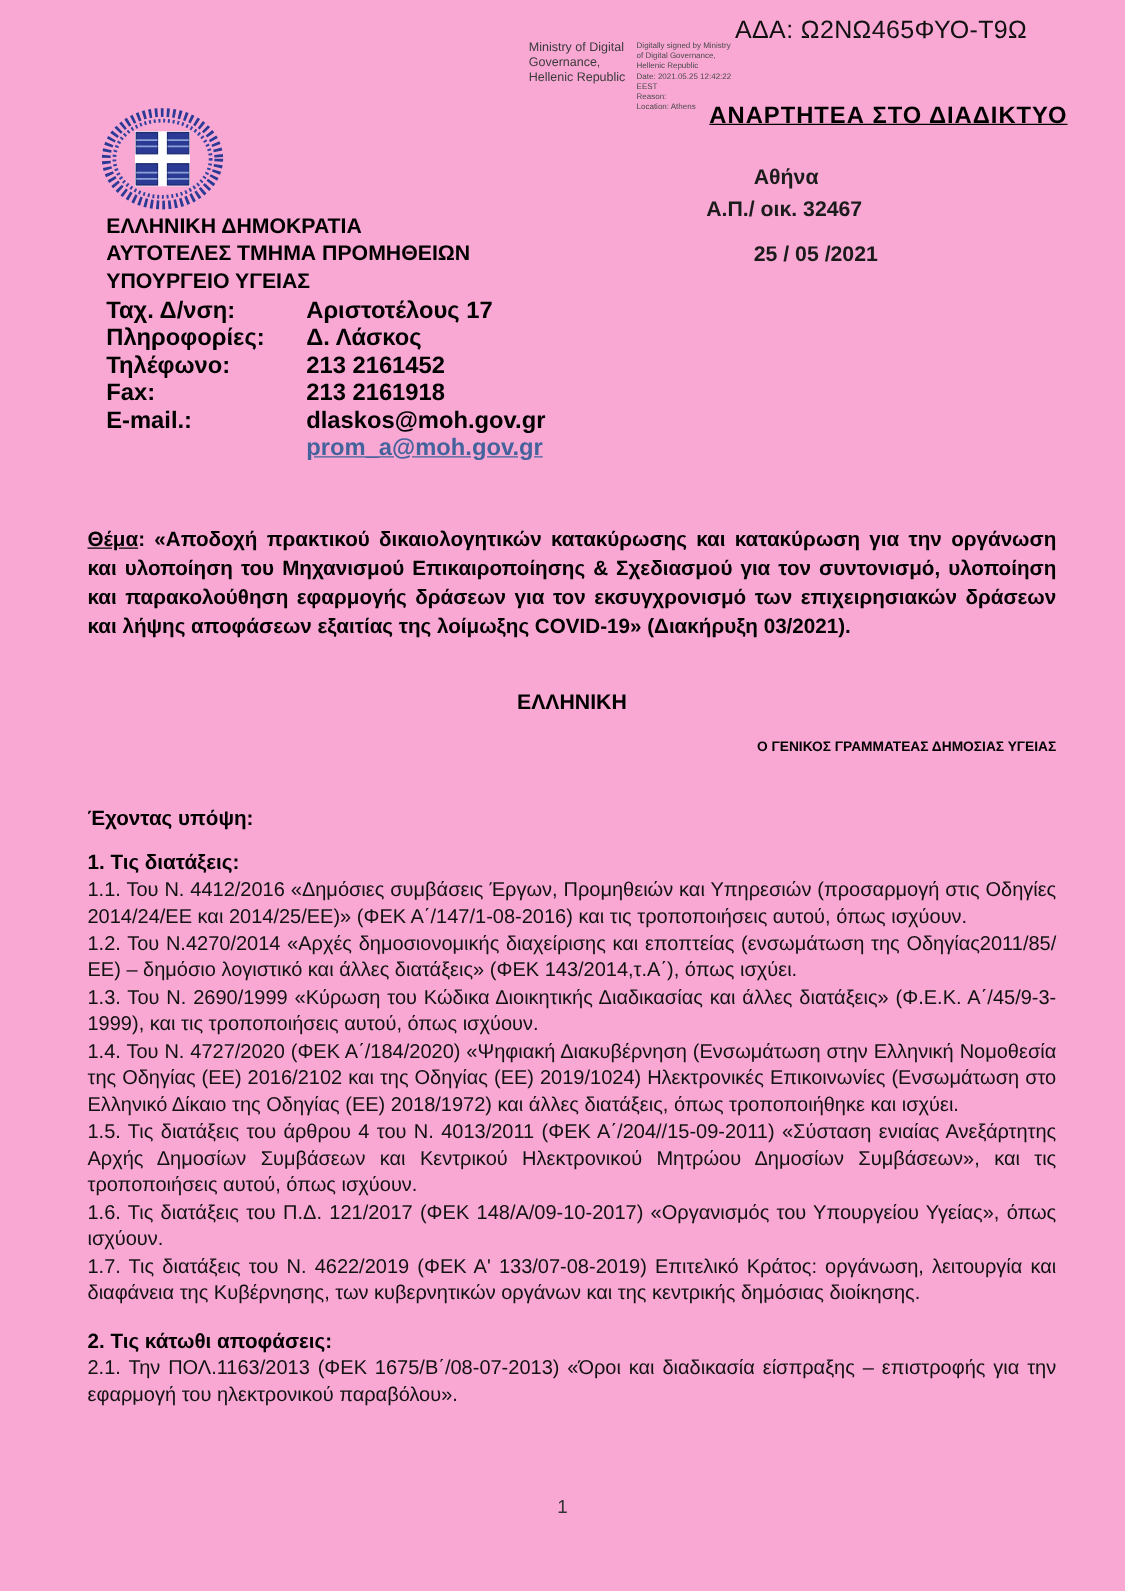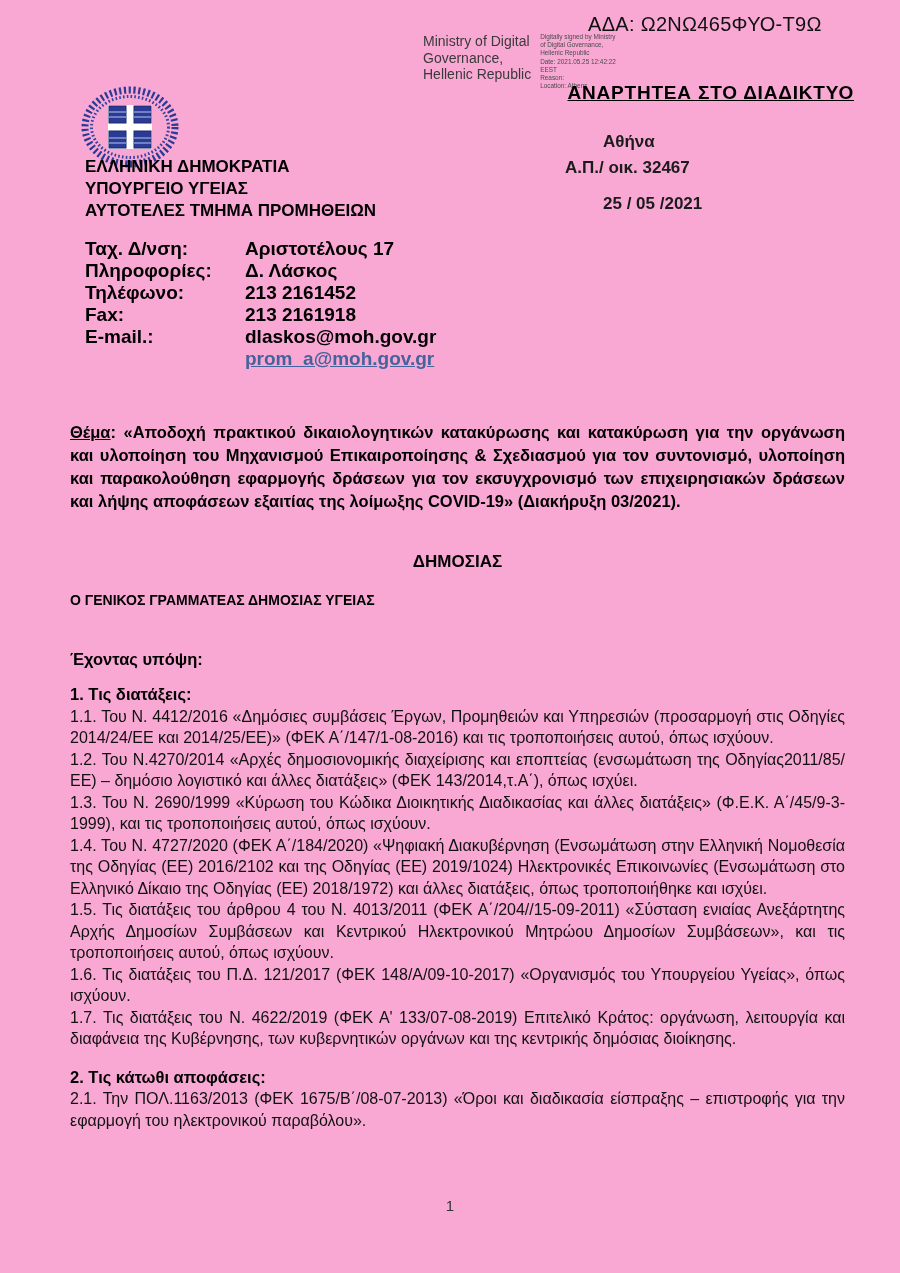--- a/index.html
+++ b/index.html
@@ -15,39 +15,39 @@
   
   .ada{
     position:absolute;left:588px;top:13px;
     font-size:20px;font-weight:400;color:#101010;letter-spacing:.3px;
     white-space:nowrap;
   }
   .sigblock{
     position:absolute;left:423px;top:33px;
     display:flex;gap:9px;align-items:flex-start;
   }
-  .sig-signer{font-size:14px;line-height:1.18;color:#3a3a3a;font-weight:400;}
+  .sig-signer{font-size:10px;line-height:1.18;color:#3a3a3a;font-weight:400;}
   .sig-details{font-size:6.4px;line-height:1.28;color:#4a4a4a;}
   .posted{
     position:absolute;top:82px;right:46px;
     font-size:19px;font-weight:700;letter-spacing:.8px;
     text-decoration:underline;white-space:nowrap;color:#000;
   }
   .citydate{
     position:absolute;left:603px;top:132px;
     font-size:17px;font-weight:700;display:flex;gap:42px;white-space:nowrap;flex-direction:column;
   }
   .protocol{
     position:absolute;left:565px;top:158px;
     font-size:17px;font-weight:700;white-space:nowrap;
   }
   
   .emblem{position:absolute;left:80px;top:86px;}
   .orglines{
-    position:absolute;left:85px;top:156px;
+    position:absolute;left:85px;top:170px;
     font-size:17px;font-weight:700;line-height:22px;white-space:nowrap;color:#000;
   }
   .contact{
     position:absolute;left:85px;top:238px;
     font-size:19px;font-weight:700;line-height:22px;color:#000;
   }
   .contact .row{display:flex;}
   .contact .lbl{width:160px;}
   .contact .val{white-space:nowrap;}
   .email-link{color:#44639c;text-decoration:underline;cursor:pointer;}
@@ -58,22 +58,22 @@
   .subject{
     font-size:16.5px;font-weight:700;line-height:23px;
     text-align:justify;color:#000;margin:0;
   }
   .subject .subj-label{text-decoration:underline;}
   .decision-title{
     margin:39px 0 0 0;text-align:center;
     font-size:17px;font-weight:700;color:#000;
   }
   .decision-issuer{
-    margin:20px 0 0 0;text-align:left;
-    font-size:14px;font-weight:700;color:#000;
+    margin:20px 0 0 0;text-align:right;
+    font-size:11px;font-weight:700;color:#000;
   }
   .having{
     margin:42px 0 0 0;font-size:16.5px;font-weight:700;color:#000;
   }
   .sec-heading{
     margin:15px 0 0 0;font-size:16.5px;font-weight:700;color:#000;line-height:21.5px;
   }
   .sec-heading.second{margin-top:17px;}
   .item{
     margin:0;font-size:16px;line-height:21.5px;
@@ -131,22 +131,22 @@
       <line x1="54" y1="31" x2="71" y2="31" stroke="#8fa0d8" stroke-width="1.4"></line>
       <line x1="29" y1="52" x2="46" y2="52" stroke="#8fa0d8" stroke-width="1.4"></line>
       <line x1="29" y1="57" x2="46" y2="57" stroke="#8fa0d8" stroke-width="1.4"></line>
       <line x1="54" y1="52" x2="71" y2="52" stroke="#8fa0d8" stroke-width="1.4"></line>
       <line x1="54" y1="57" x2="71" y2="57" stroke="#8fa0d8" stroke-width="1.4"></line>
     </svg>
   </div>
 
   <div class="orglines">
     <div>ΕΛΛΗΝΙΚΗ ΔΗΜΟΚΡΑΤΙΑ</div>
+    <div>ΑΥΤΟΤΕΛΕΣ ΤΜΗΜΑ ΠΡΟΜΗΘΕΙΩΝ</div>
     <div>ΥΠΟΥΡΓΕΙΟ ΥΓΕΙΑΣ</div>
-    <div>ΑΥΤΟΤΕΛΕΣ ΤΜΗΜΑ ΠΡΟΜΗΘΕΙΩΝ</div>
   </div>
 
   <div class="contact">
     <div class="row">
       <span class="lbl">Ταχ. Δ/νση:</span>
       <span class="val">Αριστοτέλους 17</span>
     </div>
     <div class="row">
       <span class="lbl">Πληροφορίες:</span>
       <span class="val">Δ. Λάσκος</span>
@@ -166,21 +166,21 @@
     <div class="row">
       <span class="lbl"></span>
       <span class="val email-link">prom_a@moh.gov.gr</span>
     </div>
   </div>
 
   <div class="body">
 
     <p class="subject"><span class="subj-label">Θέμα</span><span>: «Αποδοχή πρακτικού δικαιολογητικών κατακύρωσης και κατακύρωση για την οργάνωση και υλοποίηση του Μηχανισμού Επικαιροποίησης &amp; Σχεδιασμού για τον συντονισμό, υλοποίηση και παρακολούθηση εφαρμογής δράσεων για τον εκσυγχρονισμό των επιχειρησιακών δράσεων και λήψης αποφάσεων εξαιτίας της λοίμωξης COVID-19» (Διακήρυξη 03/2021).</span></p>
 
-    <div class="decision-title">ΔΗΜΟΣΙΑΣ</div>
+    <div class="decision-title">ΕΛΛΗΝΙΚΗ</div>
     <div class="decision-issuer">Ο ΓΕΝΙΚΟΣ ΓΡΑΜΜΑΤΕΑΣ ΔΗΜΟΣΙΑΣ ΥΓΕΙΑΣ</div>
     <div class="having">Έχοντας υπόψη:</div>
 
     <div class="sec-heading">1. Τις διατάξεις:</div>
     <p class="item">1.1. Του Ν. 4412/2016 «Δημόσιες συμβάσεις Έργων, Προμηθειών και Υπηρεσιών (προσαρμογή στις Οδηγίες 2014/24/ΕΕ και 2014/25/ΕΕ)» (ΦΕΚ Α΄/147/1-08-2016) και τις τροποποιήσεις αυτού, όπως ισχύουν.</p>
     <p class="item">1.2. Του Ν.4270/2014 «Αρχές δημοσιονομικής διαχείρισης και εποπτείας (ενσωμάτωση της Οδηγίας2011/85/ΕΕ) – δημόσιο λογιστικό και άλλες διατάξεις» (ΦΕΚ 143/2014,τ.Α΄), όπως ισχύει.</p>
     <p class="item">1.3. Του Ν. 2690/1999 «Κύρωση του Κώδικα Διοικητικής Διαδικασίας και άλλες διατάξεις» (Φ.Ε.Κ. Α΄/45/9-3-1999), και τις τροποποιήσεις αυτού, όπως ισχύουν.</p>
     <p class="item">1.4. Του Ν. 4727/2020 (ΦΕΚ Α΄/184/2020) «Ψηφιακή Διακυβέρνηση (Ενσωμάτωση στην Ελληνική Νομοθεσία της Οδηγίας (ΕΕ) 2016/2102 και της Οδηγίας (ΕΕ) 2019/1024) Ηλεκτρονικές Επικοινωνίες (Ενσωμάτωση στο Ελληνικό Δίκαιο της Οδηγίας (ΕΕ) 2018/1972) και άλλες διατάξεις, όπως τροποποιήθηκε και ισχύει.</p>
     <p class="item">1.5. Τις διατάξεις του άρθρου 4 του Ν. 4013/2011 (ΦΕΚ Α΄/204//15-09-2011) «Σύσταση ενιαίας Ανεξάρτητης Αρχής Δημοσίων Συμβάσεων και Κεντρικού Ηλεκτρονικού Μητρώου Δημοσίων Συμβάσεων», και τις τροποποιήσεις αυτού, όπως ισχύουν.</p>
     <p class="item">1.6. Τις διατάξεις του Π.Δ. 121/2017 (ΦΕΚ 148/Α/09-10-2017) «Οργανισμός του Υπουργείου Υγείας», όπως ισχύουν.</p>

